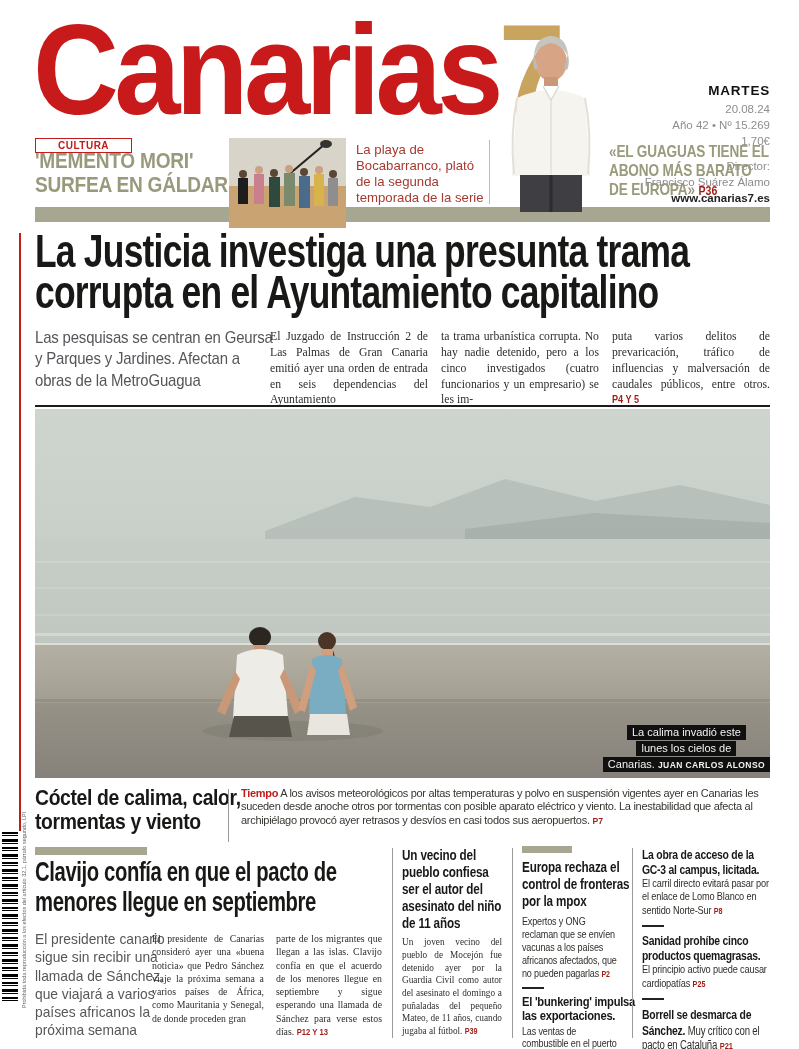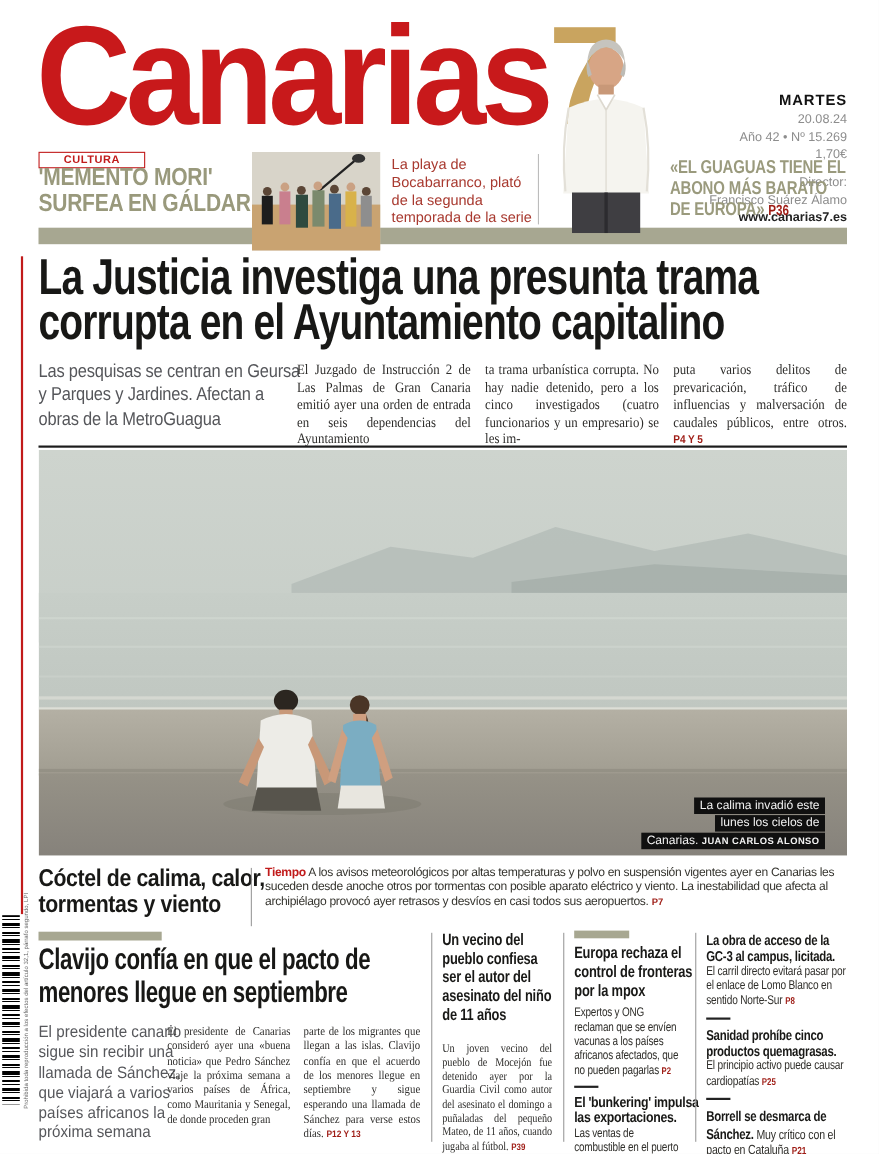--- a/index.html
+++ b/index.html
@@ -40,21 +40,21 @@
   
   #red-line{left:19px;top:233px;width:2px;height:598px;background:#c11b1b;}
   #main-head{left:35px;top:231px;font-size:46px;font-weight:bold;line-height:.9;
              letter-spacing:-1px;color:#181816;}
   #main-sub{left:35px;top:327px;font-size:17px;line-height:1.25;color:#55565a;
             letter-spacing:-.2px;}
   #main-cols{left:270px;top:328px;width:500px;display:flex;gap:13px;}
   #main-cols .col{flex:1;font-size:13px;line-height:1.22;}
   #top-rule{left:35px;top:405px;width:735px;height:2px;background:#1c1c1c;}
   #big-photo{left:35px;top:409px;width:735px;height:369px;}
-  #caption{position:absolute;right:20px;bottom:6px;text-align:right;font-size:11px;
+  #caption{position:absolute;right:0;bottom:6px;text-align:center;font-size:11px;
            line-height:1;color:#f2f2f2;}
   #caption .line{margin-top:1px;}
   #caption .box{display:inline-block;background:#101010;padding:2px 5px;}
   #caption .credit{font-weight:bold;font-size:8.5px;letter-spacing:.4px;}
   
   #weather-head{left:35px;top:786px;font-size:22px;font-weight:bold;line-height:1.07;
                 letter-spacing:-.4px;color:#181816;}
   #weather-divider{left:228px;top:789px;width:1px;height:53px;background:#999;}
   #weather-text{left:241px;top:787px;width:527px;font-size:11px;line-height:1.22;
                 letter-spacing:-.3px;color:#36352f;}
@@ -286,21 +286,21 @@
   <div class="abs vdiv" style="left:392px;"></div>
 
   <div class="abs" style="left:402px;top:846px;width:100px;">
     <div id="mocejon-head" class="sq s78">
       <div class="nw">Un vecino del</div>
       <div class="nw">pueblo confiesa</div>
       <div class="nw">ser el autor del</div>
       <div class="nw">asesinato del niño</div>
       <div class="nw">de 11 años</div>
     </div>
-    <div class="serif" style="font-size:10.9px;line-height:1.16;margin-top:16px;">
+    <div class="serif" style="font-size:10.9px;line-height:1.16;margin-top:4px;">
       <span class="ws85 sq"><span>Un joven vecino del pueblo de Mocejón fue detenido ayer por la Guardia Civil como autor del asesinato el domingo a puñaladas del pequeño Mateo, de 11 años, cuando jugaba al fútbol.</span>
       <span class="ref">P39</span></span>
     </div>
   </div>
 
   <div class="abs vdiv" style="left:512px;"></div>
 
   <div class="abs kbar" style="left:522px;top:846px;width:50px;height:7px;"></div>
   <div class="abs" style="left:522px;top:858px;width:100px;">
     <div id="europa-head" class="sq s78">

